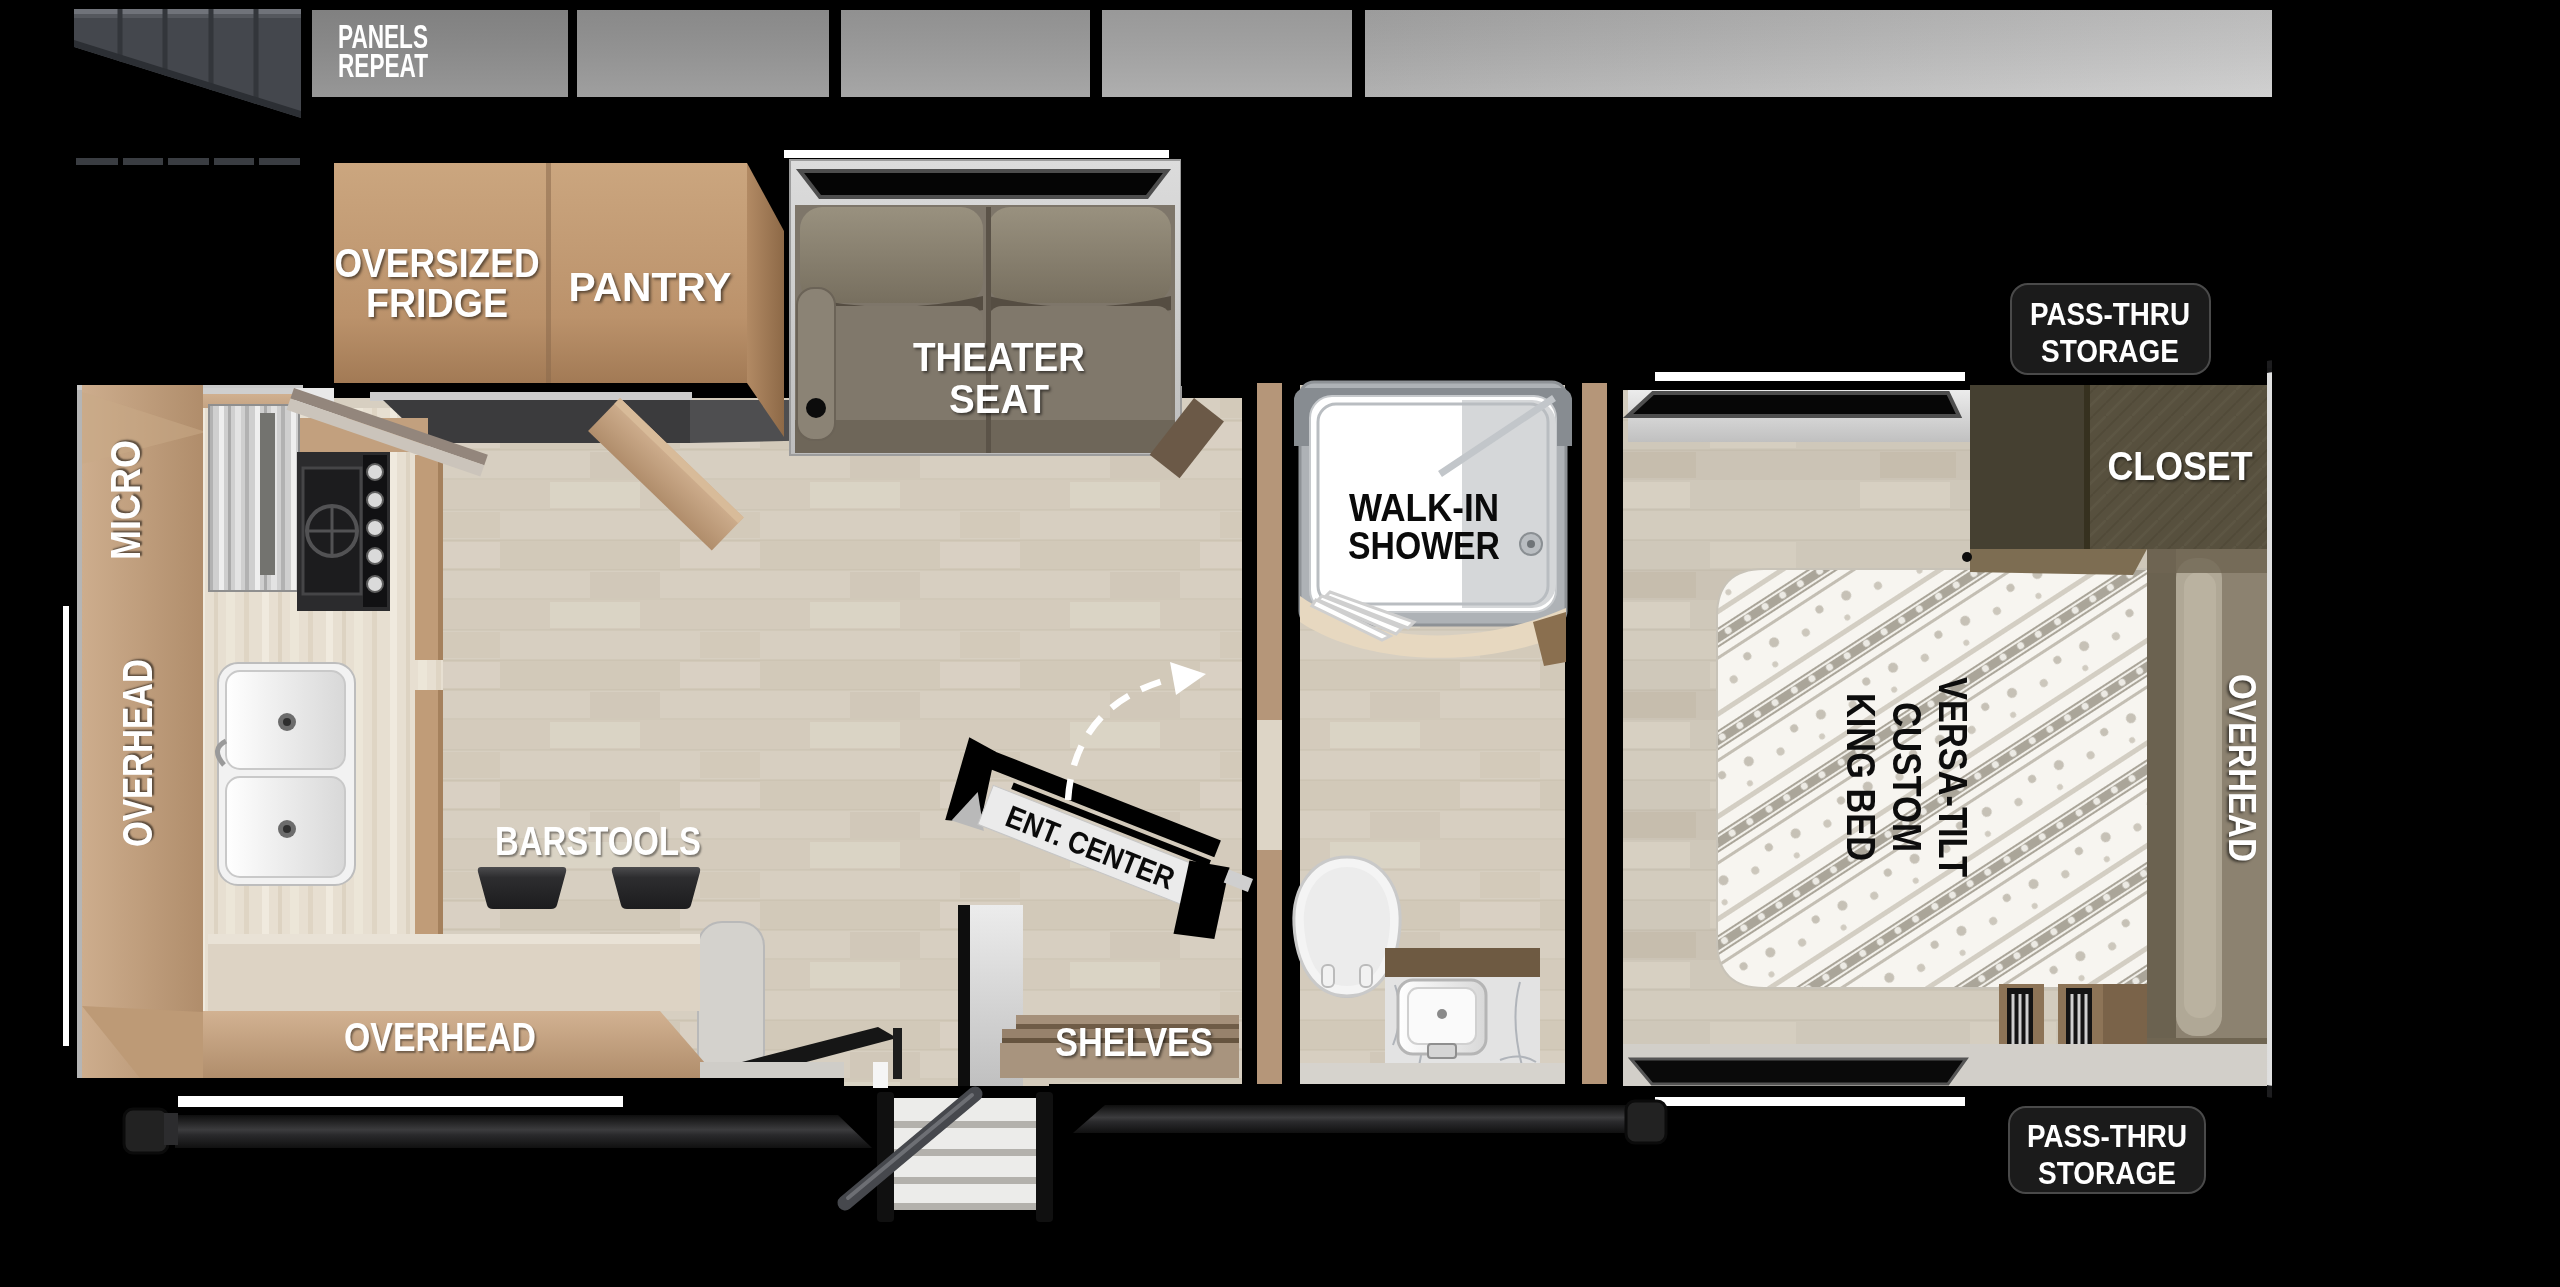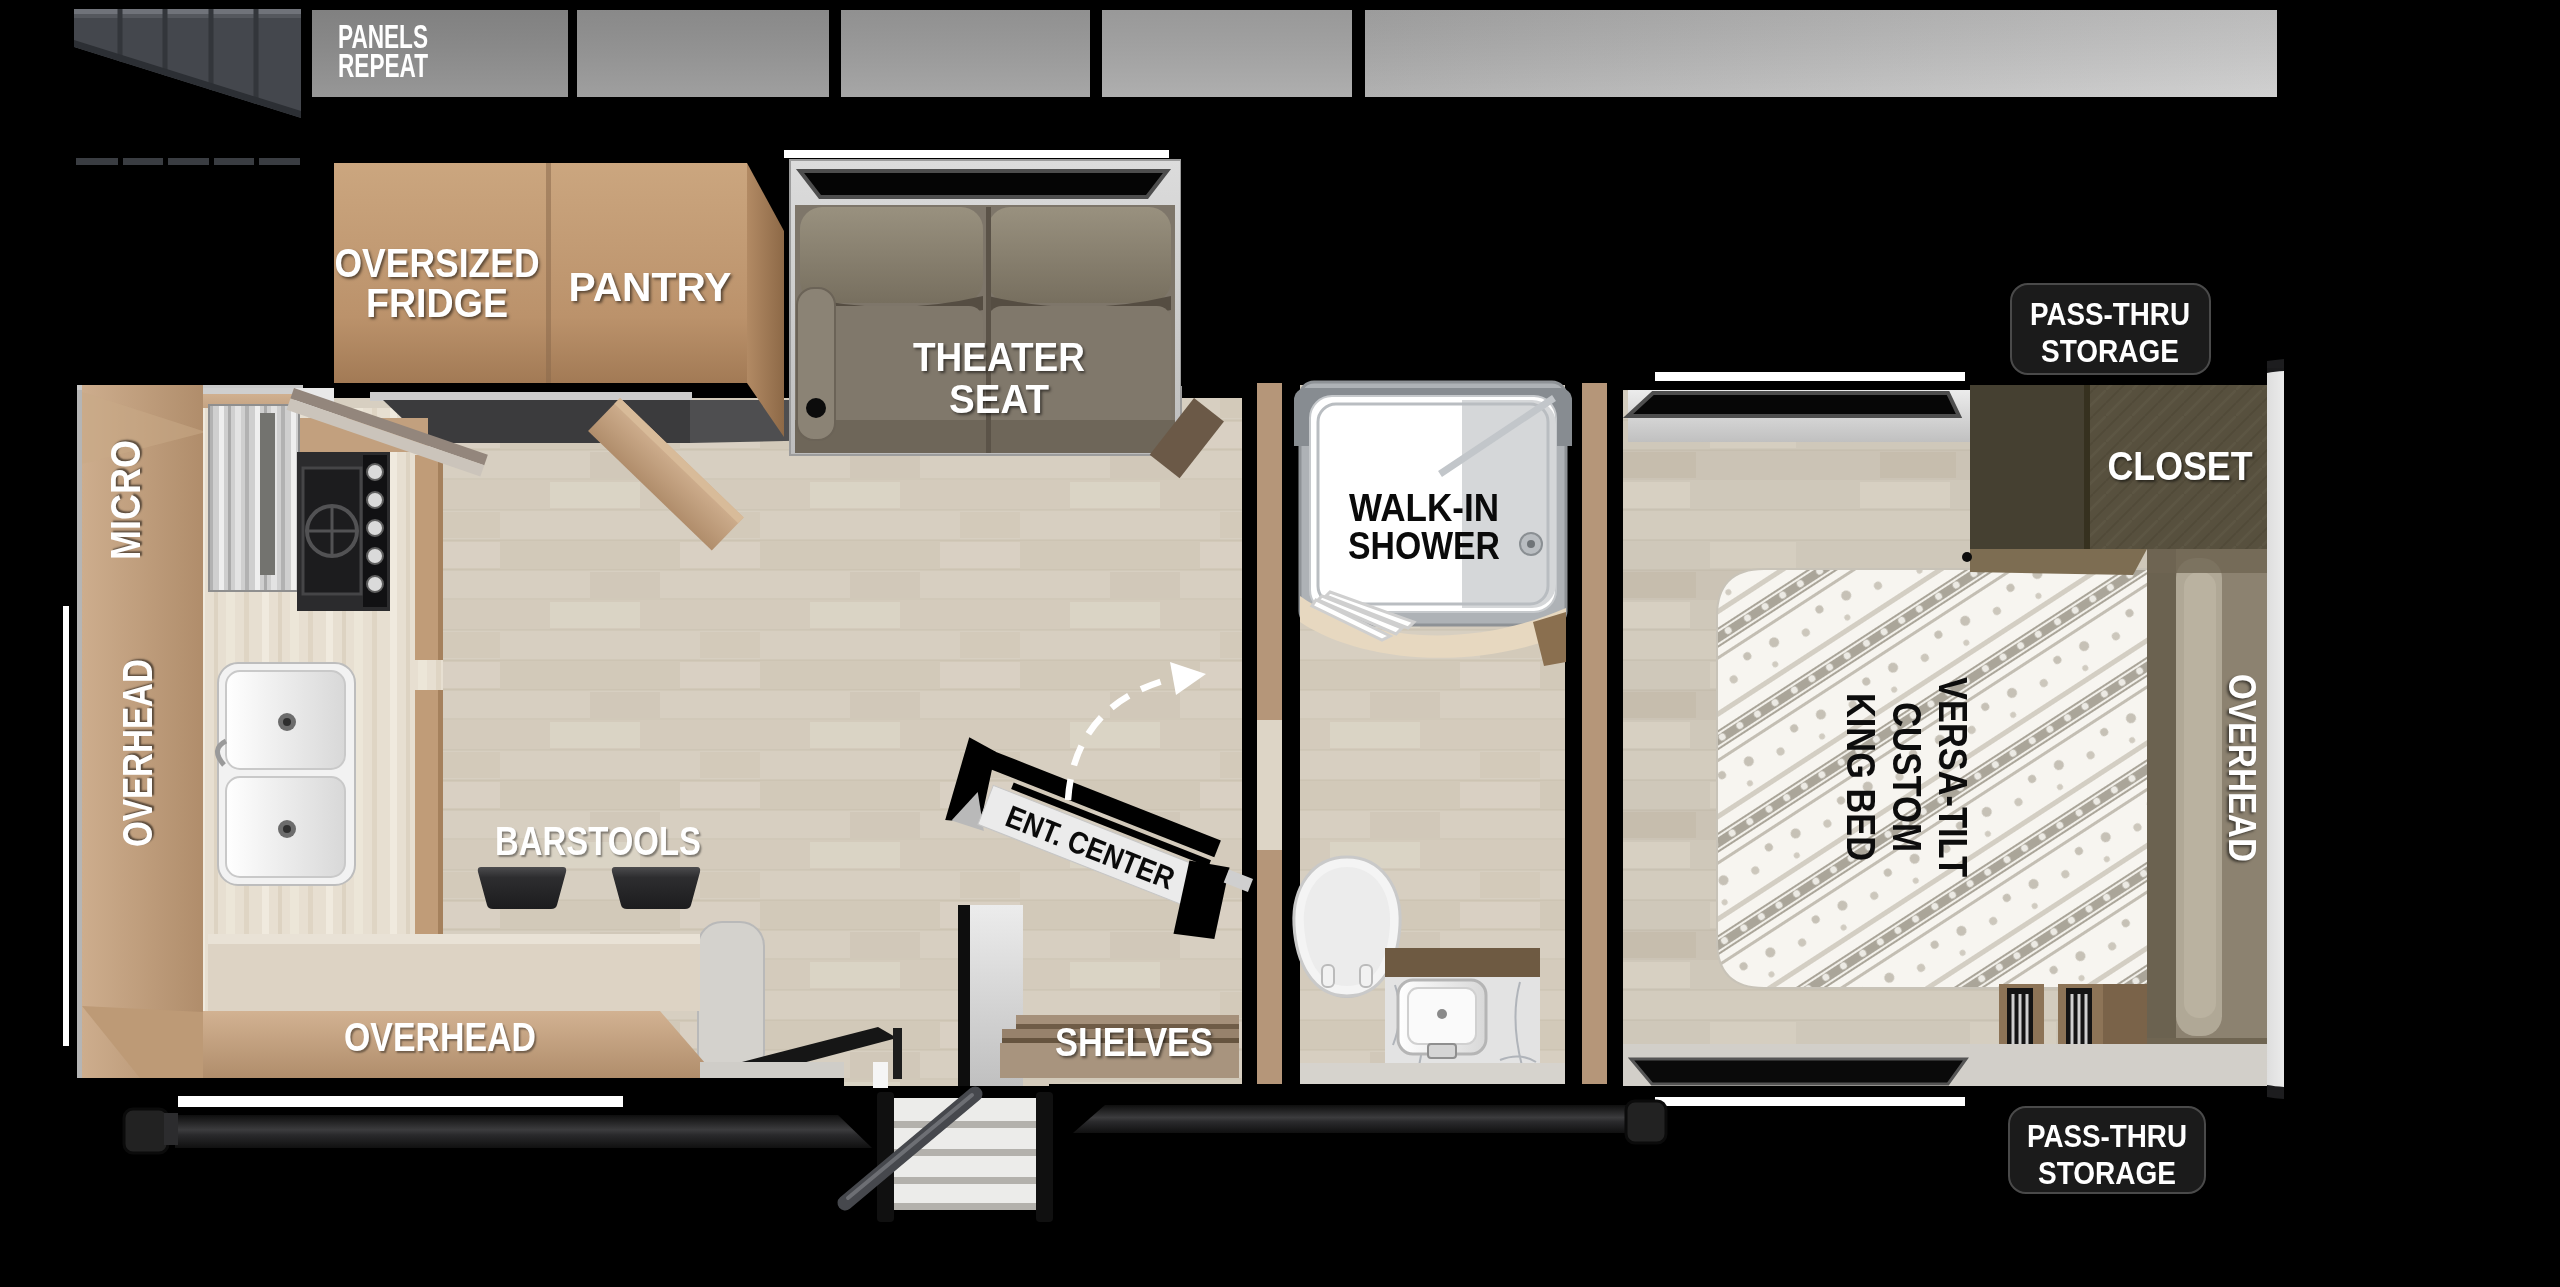--- a/index.html
+++ b/index.html
@@ -1,17 +1,17 @@
 <!DOCTYPE html>
 <html><head>
 <meta charset="utf-8">
 <style>
   html,body{margin:0;padding:0;background:#000;}
   #stage{position:relative;width:2272px;height:1287px;background:#000;overflow:hidden;
-    font-family:"Liberation Sans", sans-serif;padding-left:12px;}
+    font-family:"Liberation Sans", sans-serif;}
   svg{position:absolute;top:0;left:0;}
   text{font-family:"Liberation Sans", sans-serif;font-weight:bold;}
 </style>
 </head>
 <body>
 <div id="stage">
 <svg width="2560" height="1287" viewBox="0 0 2560 1287">
 <defs>
   <linearGradient id="segv" x1="0" y1="0" x2="0" y2="1">
     <stop offset="0" stop-color="#000" stop-opacity="0.08"></stop>

